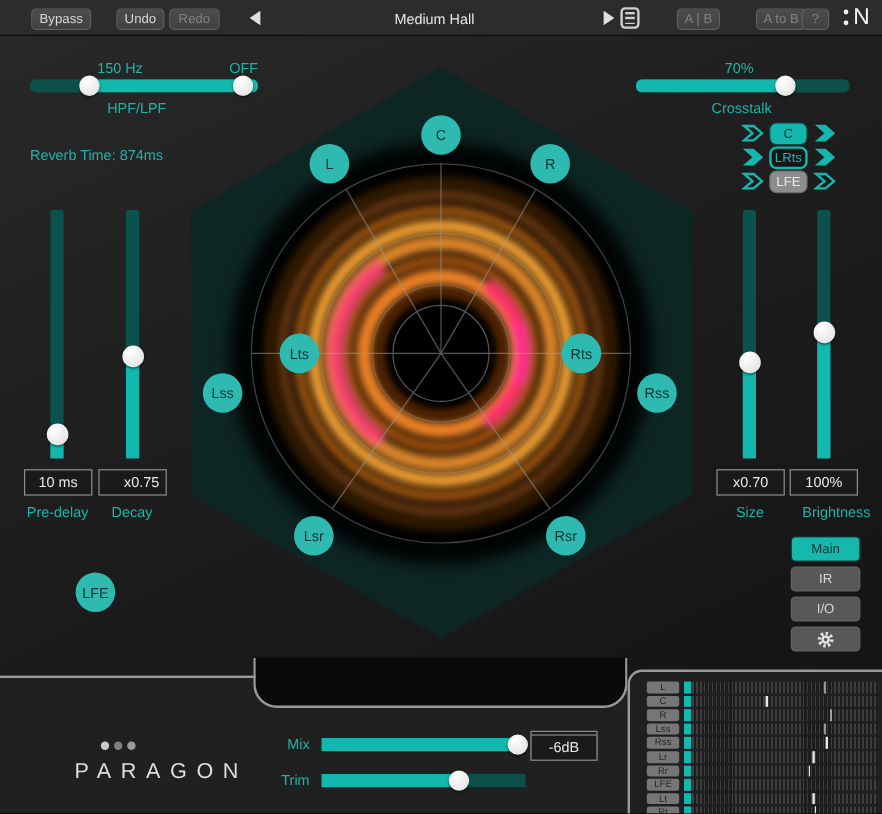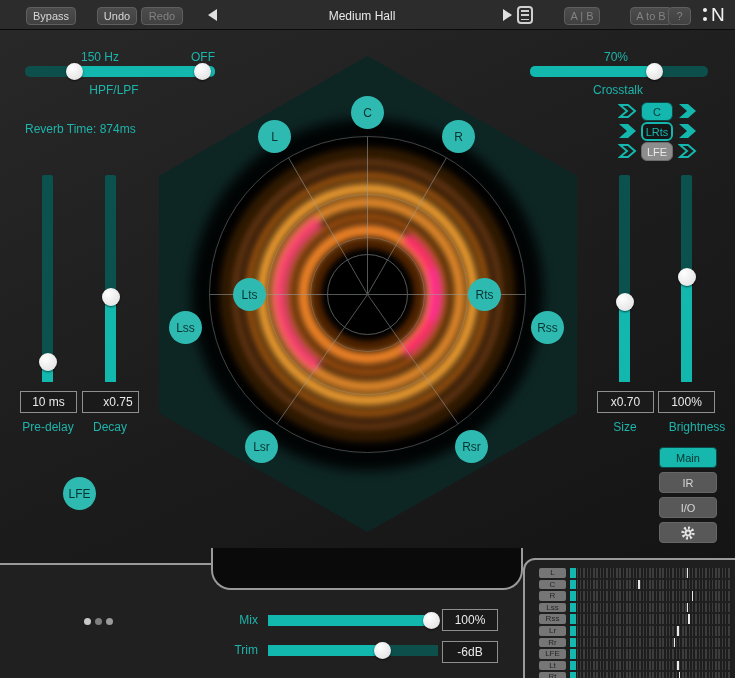--- a/index.html
+++ b/index.html
@@ -254,34 +254,35 @@
 
   <div class="bottombar"></div>
   <div class="tab-line"></div>
   <div class="notch"></div>
 
   <div class="logo-dots">
     <i style="background:#c9c9c9;"></i>
       <i style="background:#7f7f7f;"></i>
       <i style="background:#9b9b9b;"></i>
   </div>
+  <div class="product">PARAGON</div>
 
   <div class="mini-label" style="left:228px;top:613px;">Mix</div>
   <div class="bslider" style="top:615px;">
     <div class="fill" style="width:166px;"></div>
   </div>
   <div class="knob" style="left:423px;top:612px;z-index:26;"></div>
   <div class="valbox bvalbox" style="top:609px;">100%</div>
 
   <div class="mini-label" style="left:228px;top:643px;">Trim</div>
   <div class="bslider" style="top:645px;">
     <div class="fill" style="width:114px;"></div>
   </div>
   <div class="knob" style="left:374px;top:642px;z-index:26;"></div>
-  <div class="valbox bvalbox" style="top:641px;">-6dB</div>
+  <div class="valbox bvalbox" style="top:612px;">-6dB</div>
 
   <div class="meterpanel" id="meterpanel">
       <div class="mrow" style="top: 8px;">
         <div class="mlab">L</div>
         <div class="mbar">
           <div class="mfill"></div>
           <div class="mpeak" style="left: 116.64px;"></div>
         </div>
       </div>
       <div class="mrow" style="top: 19.6px;">

